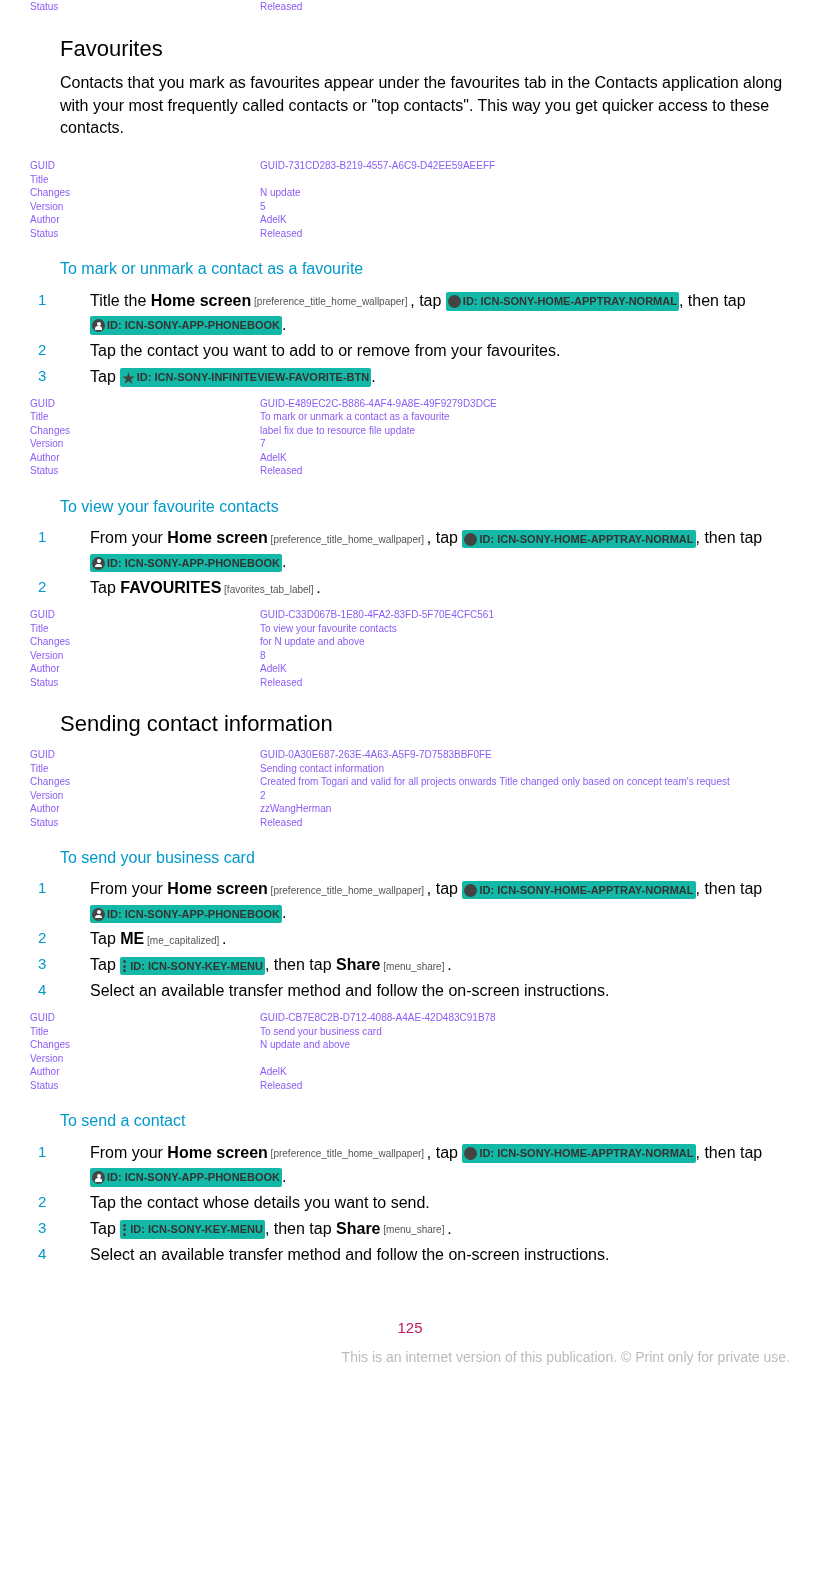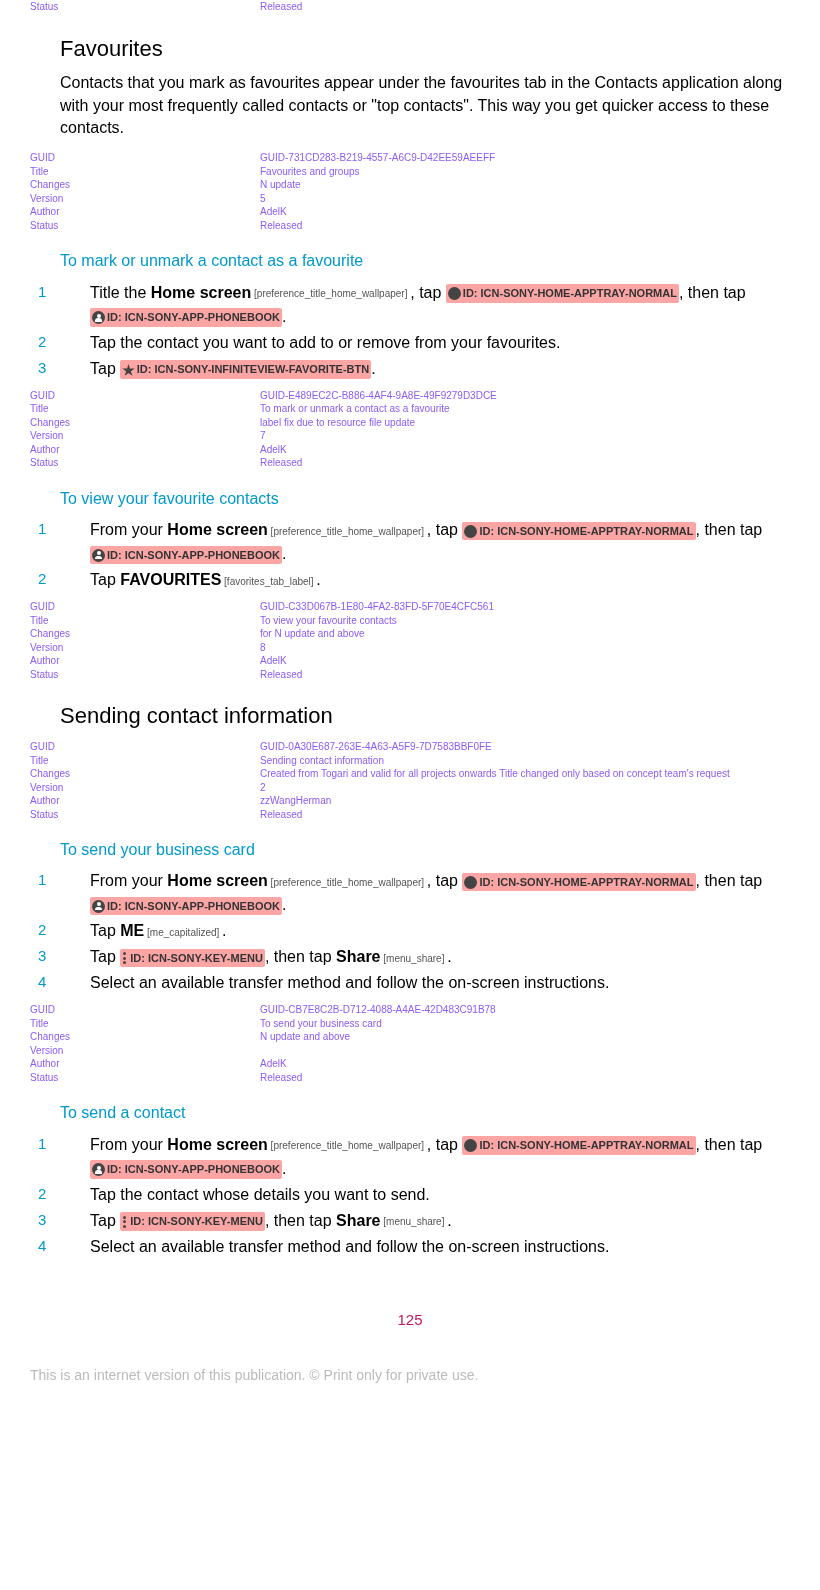--- a/index.html
+++ b/index.html
@@ -18,21 +18,21 @@
     .meta-value { flex: 1; }
     .section-title {
       font-size: 22px;
       font-weight: normal;
       margin: 20px 0 8px 0;
       color: #000;
     }
     .section-para {
       font-size: 16px;
       color: #000;
-      margin-bottom: 12px;
+      margin-bottom: 20px;
     }
     .sub-title {
       font-size: 16px;
       color: #0099cc;
       margin: 16px 0 8px 0;
       font-weight: normal;
     }
     ol.steps {
       list-style: none;
       counter-reset: step;
@@ -55,21 +55,21 @@
       font-size: 15px;
     }
     .bold { font-weight: bold; margin-top: 22px; }
     .tag {
       font-size: 10px;
       color: #555;
       vertical-align: middle;
       margin-top: 12px;
     }
     .chip {
-      background: #fca5a5;
+      background: #14b8a6;
       padding: 1px 2px;
       border-radius: 2px;
       font-size: 11px;
       font-weight: bold;
       color: #333;
       vertical-align: middle;
       display: inline-flex;
       align-items: center;
       gap: 2px;
     }
@@ -138,24 +138,24 @@
       background: #444;
       border-radius: 50%;
     }
     .page-num {
       text-align: center;
       color: #be185d;
       font-size: 15px;
       margin-top: 50px;
     }
     .footer {
-      text-align: left;
+      text-align: right;
       color: #bbb;
       font-size: 14px;
-      margin-top: 36px;
+      margin-top: 10px;
       padding-bottom: 20px;
     }
     .indent { padding-left: 30px; }
   </style>
 </head>
 <body>
 
 <div class="meta-table">
   <div class="meta-row">
     <div class="meta-label">Status</div>
@@ -167,21 +167,20 @@
   <h2 class="section-title">Favourites</h2>
   <p class="section-para">Contacts that you mark as favourites appear under the favourites tab in the Contacts application along with your most frequently called contacts or "top contacts". This way you get quicker access to these contacts.</p>
 </div>
 <div class="meta-table">
     <div class="meta-row">
       <div class="meta-label">GUID</div>
       <div class="meta-value">GUID-731CD283-B219-4557-A6C9-D42EE59AEEFF</div>
     </div>
     <div class="meta-row">
       <div class="meta-label">Title</div>
-      <div class="meta-value">Favourites and groups</div>
     </div>
     <div class="meta-row">
       <div class="meta-label">Changes</div>
       <div class="meta-value">N update</div>
     </div>
     <div class="meta-row">
       <div class="meta-label">Version</div>
       <div class="meta-value">5</div>
     </div>
     <div class="meta-row">

